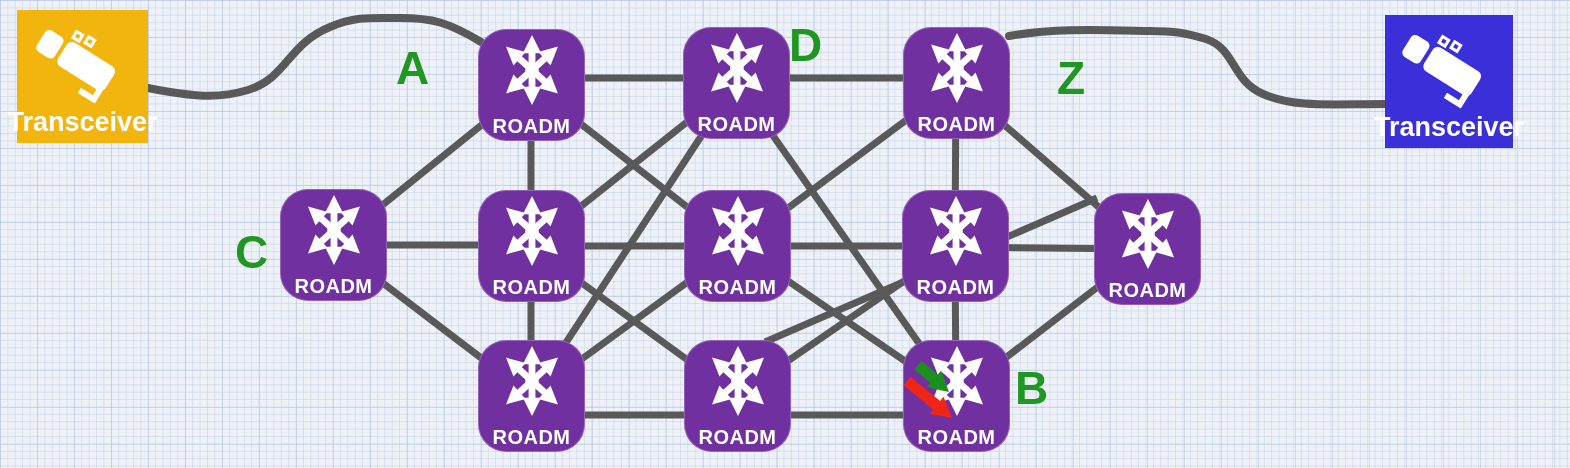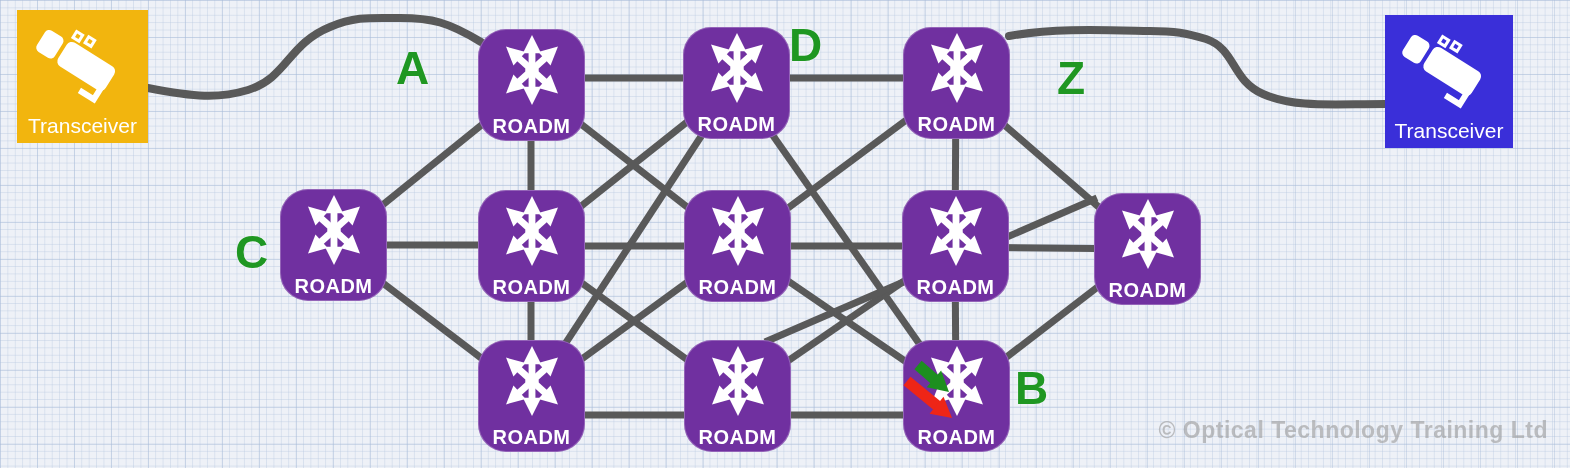--- a/index.html
+++ b/index.html
@@ -28,21 +28,21 @@
     margin-bottom:5px;line-height:1;user-select:none;
   }
   .site-letter{
     position:absolute;z-index:5;font-size:46px;font-weight:800;line-height:1;
     color:#1F9722;text-shadow:0 0 2px rgba(255,255,255,.8);user-select:none;
   }
   .transceiver{
     position:absolute;z-index:4;display:flex;flex-direction:column;align-items:center;
     justify-content:flex-end;
   }
-  .transceiver .t-label{color:#fff;font-weight:normal;font-size:21px;margin-bottom:7px;line-height:1;}
+  .transceiver .t-label{color:#fff;font-weight:bold;font-size:27px;margin-bottom:7px;line-height:1;}
   .transceiver svg{position:absolute;top:2px;left:50%;transform:translateX(-50%);}
   #copyright{
     position:absolute;z-index:5;right:22px;top:417px;
     font-size:23px;font-weight:bold;color:rgba(150,150,150,.55);letter-spacing:.5px;
   }
 </style>
 </head>
 <body>
 
 <div id="stage">
@@ -79,21 +79,20 @@
   <svg id="overlay-layer" class="layer">
       <g>
         <line x1="918" y1="365" x2="936.9346944658191" y2="381.49150808313277" stroke="#1D8F1F" stroke-width="11"></line>
         <polygon points="949,392 941.1429562751201,370.56948754916664 926.6937798894277,387.15928265866535" fill="#1D8F1F"></polygon>
       </g>
       <g>
         <line x1="907" y1="381" x2="939.6411922241447" y2="407.8383136065189" stroke="#EE2517" stroke-width="11"></line>
         <polygon points="952,418 943.5376496756991,396.80121166224814 929.5653308846626,413.7945723540492" fill="#EE2517"></polygon>
       </g>
     </svg>
-  <div id="copyright" style="color: rgba(154, 154, 154, 0.6);">© Optical Technology Training Ltd</div>
 <div class="node" style="left: 478px; top: 29px; width: 107px; height: 112px; background: rgb(112, 48, 160);">
   <svg class="roadm-icon" width="76" height="76" viewBox="-50 -50 100 100">
     <g fill="#fff" stroke="#fff">
       <circle cx="0" cy="0" r="9" stroke="none"></circle>
       <g class="arm" transform="rotate(0)">
             <line x1="0" y1="6" x2="0" y2="-26" stroke-width="9"></line>
             <polygon stroke="none" points="0,-46 -12,-22 12,-22"></polygon>
           </g>
       <g class="arm" transform="rotate(48)">
             <line x1="0" y1="6" x2="0" y2="-26" stroke-width="9"></line>

